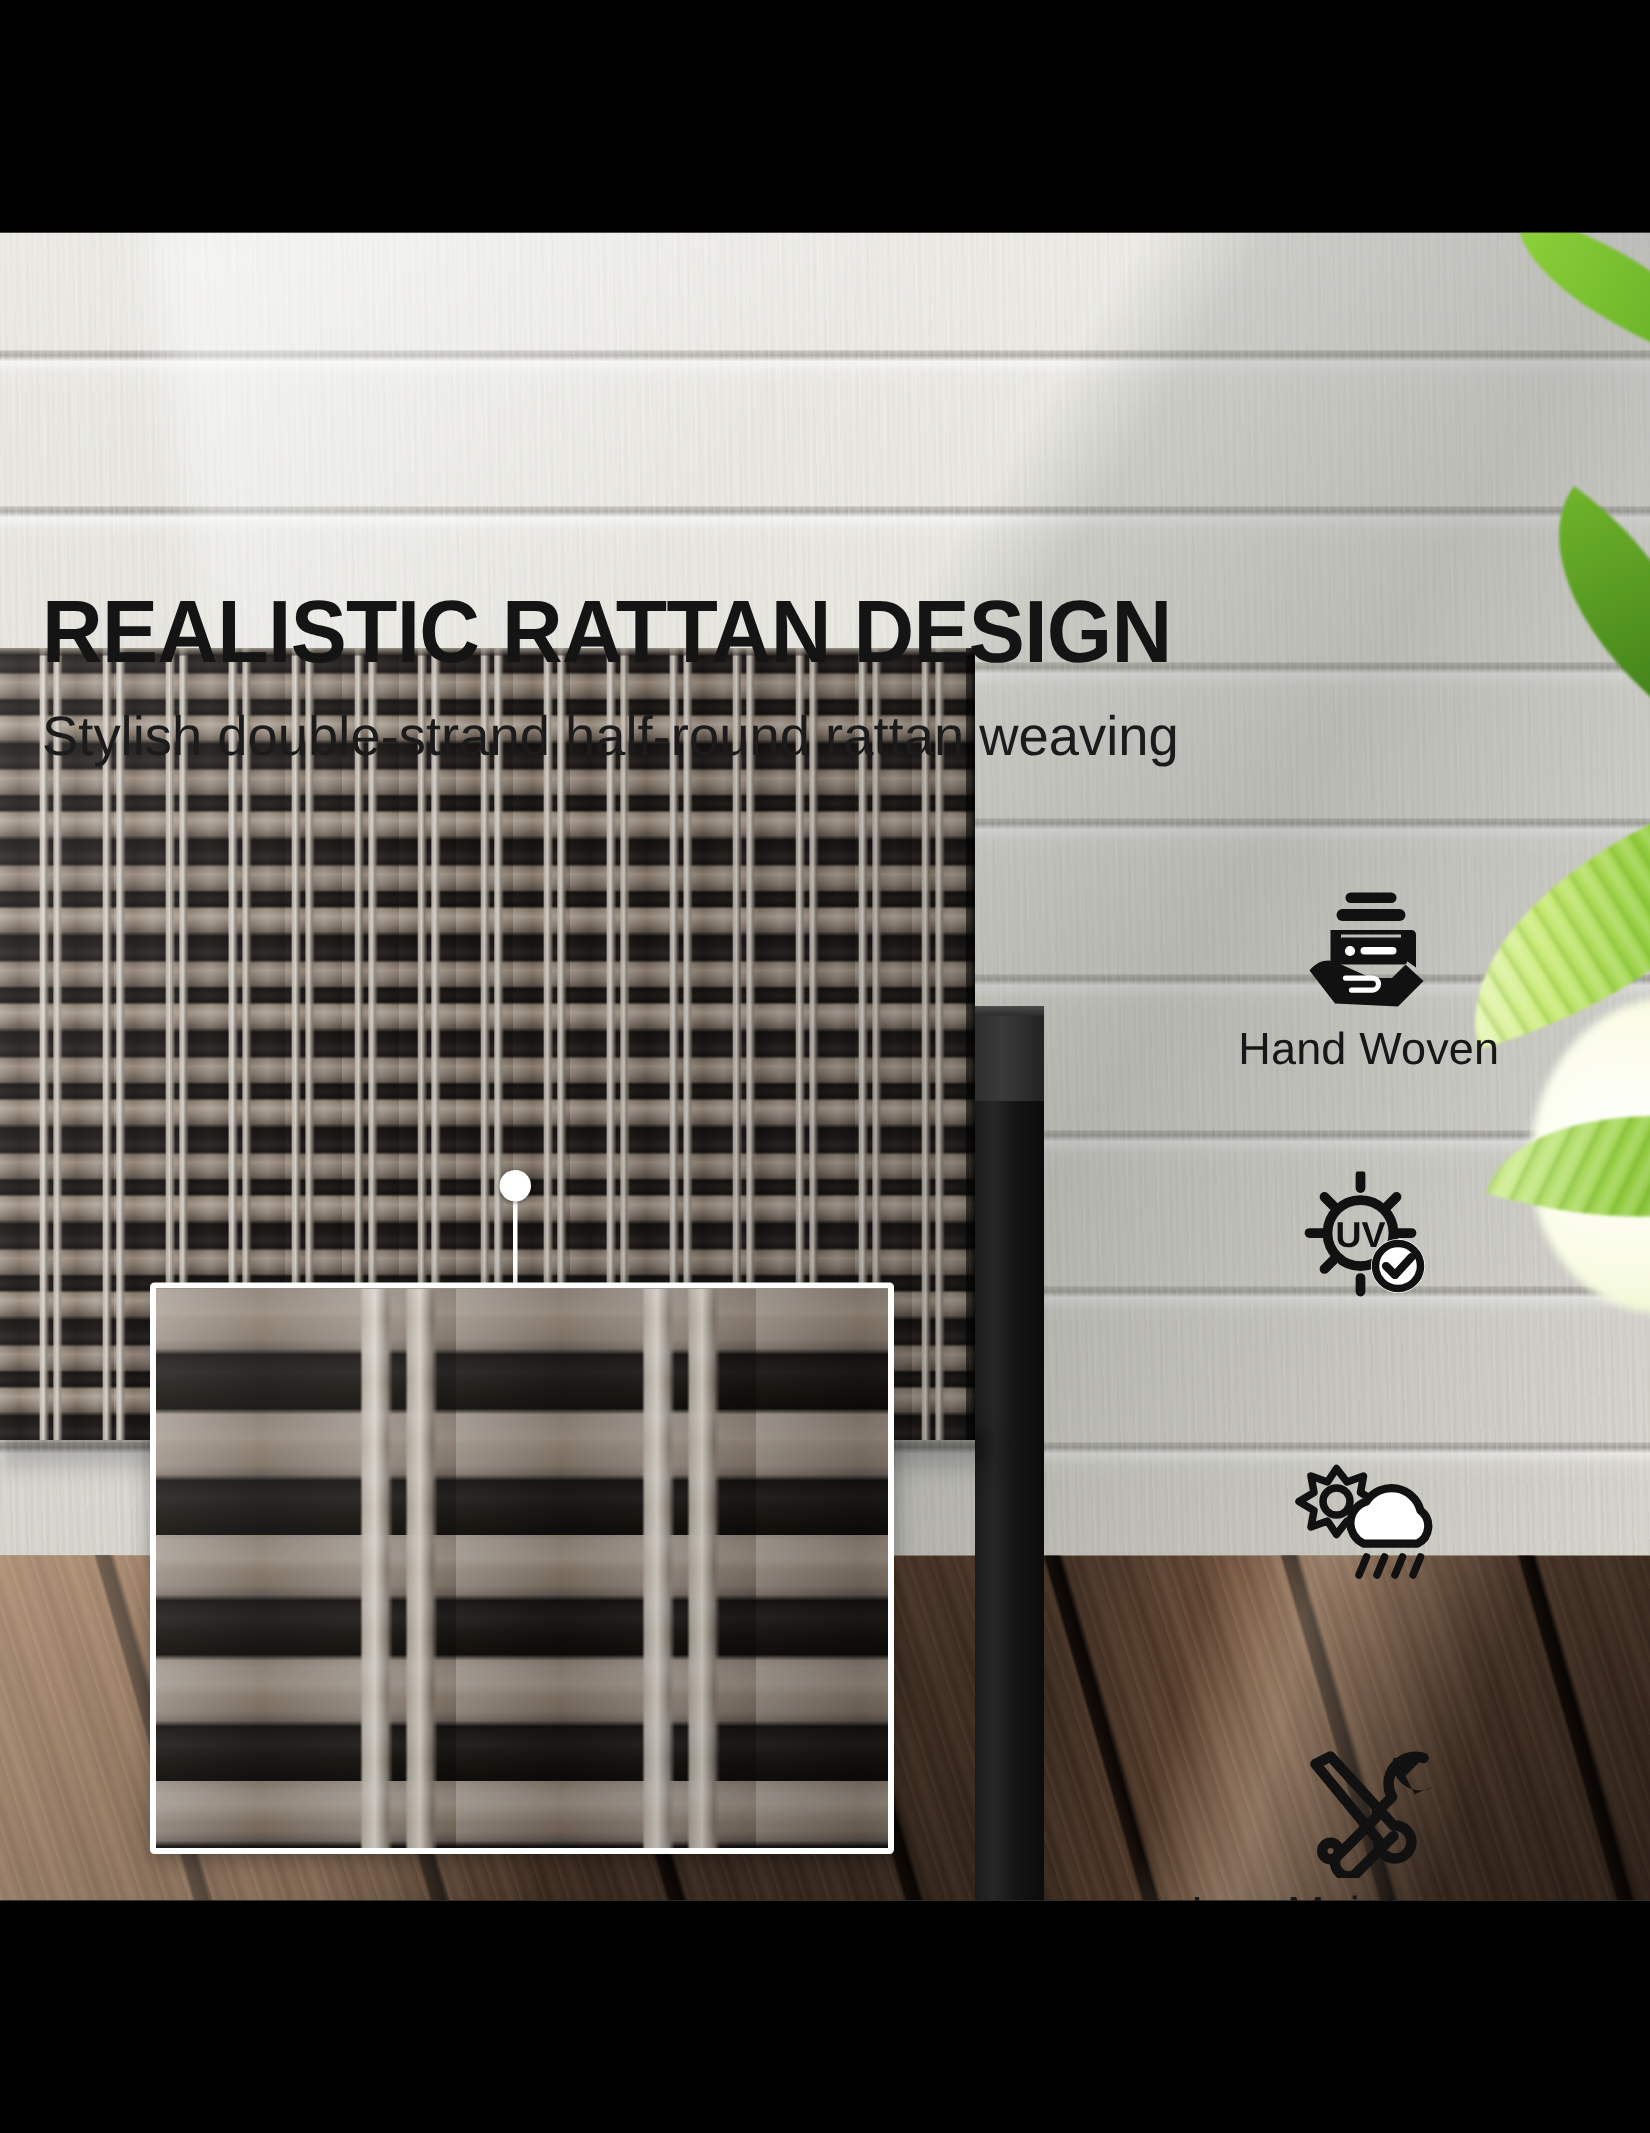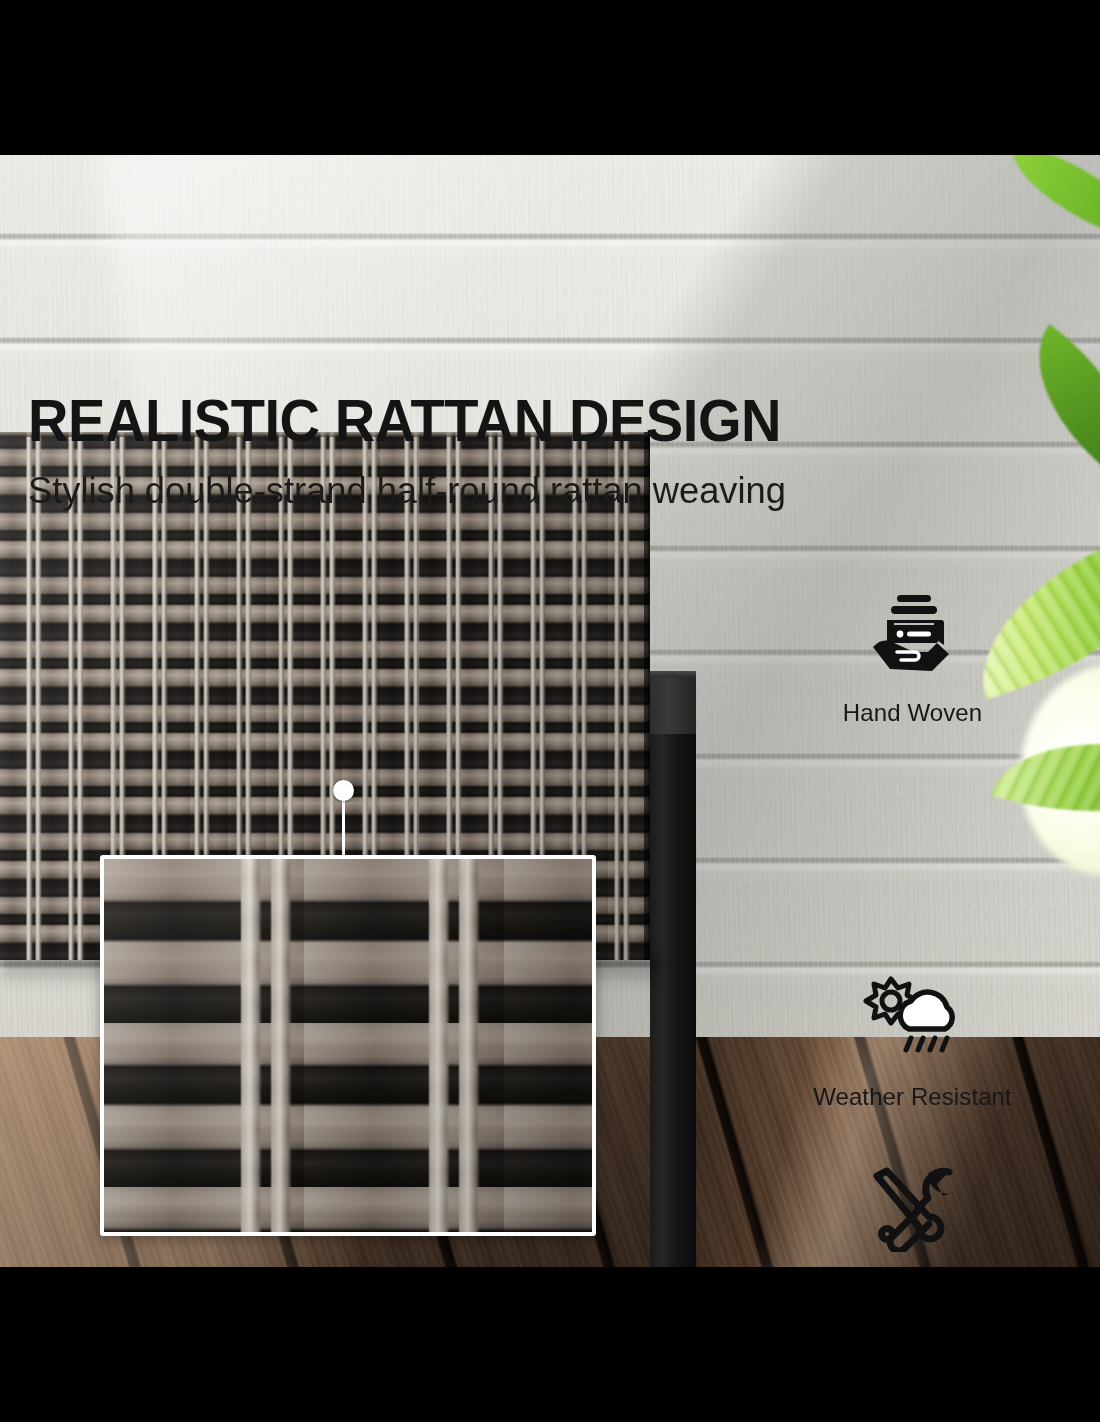--- a/index.html
+++ b/index.html
@@ -173,21 +173,21 @@
     letter-spacing:-0.5px;color:#141414;white-space:nowrap;font-stretch:condensed;
     transform:scaleX(0.95);transform-origin:left center;}
   .h2{position:absolute;left:28px;top:315px;font-size:37px;font-weight:400;
     color:#1b1b1b;white-space:nowrap;transform:scaleX(0.98);transform-origin:left center;}
 
   
   .features{position:absolute;left:740px;top:430px;width:345px;}
   .feature{position:relative;height:192px;display:flex;flex-direction:column;
     align-items:center;justify-content:flex-start;}
   .feature .ficon{height:96px;display:flex;align-items:center;justify-content:center;}
-  .feature .flabel{margin-top:18px;font-size:24px;font-weight:500;color:#171717;
+  .feature .flabel{margin-top:2px;font-size:30px;font-weight:500;color:#171717;
     white-space:nowrap;letter-spacing:0.1px;}
 
   
   .bar{position:absolute;left:0;width:1100px;background:#000;}
   .bar-top{top:0;height:155px;}
   .bar-bottom{top:1267px;height:155px;}
 </style>
 </head>
 <body>
 
@@ -253,37 +253,55 @@
             <circle cx="33" cy="43" r="3.4" fill="#fff"></circle>
             <rect x="40" y="40.4" width="24" height="5" rx="2.5" fill="#fff"></rect>
             <path d="M6 56 c6 -7 13 -8 19 -5 l22 10 h14 l9 -9 12 11 -17 17 -42 -2 z" fill="#111"></path>
             <path d="M30 61 l18 0 a4 4 0 0 1 0 8 l-14 0" stroke="#fff" stroke-width="3.5" fill="none" stroke-linecap="round"></path>
           </svg>
         </div>
         <div class="flabel">Hand Woven</div>
       </div>
 
       <div class="feature">
+        <div class="ficon">
+          <svg width="92" height="88" viewBox="0 0 92 88" fill="none">
+            <g stroke="#111" stroke-width="6.5" stroke-linecap="round">
+              <line x1="40" y1="2" x2="40" y2="11"></line>
+              <line x1="40" y1="71" x2="40" y2="80"></line>
+              <line x1="6" y1="41" x2="15" y2="41"></line>
+              <line x1="65" y1="41" x2="74" y2="41"></line>
+              <line x1="16" y1="17" x2="22" y2="23"></line>
+              <line x1="58" y1="59" x2="64" y2="65"></line>
+              <line x1="64" y1="17" x2="58" y2="23"></line>
+              <line x1="22" y1="59" x2="16" y2="65"></line>
+            </g>
+            <circle cx="40" cy="41" r="22" stroke="#111" stroke-width="6.5" fill="none"></circle>
+            <text x="40" y="50" font-family="Liberation Sans, sans-serif" font-size="24" font-weight="700" fill="#111" text-anchor="middle">UV</text>
+            <circle cx="65" cy="63" r="18" fill="#fff"></circle>
+            <circle cx="65" cy="63" r="15" stroke="#111" stroke-width="5" fill="none"></circle>
+            <path d="M57 63 l6 6 11 -12" stroke="#111" stroke-width="5.5" fill="none" stroke-linecap="round" stroke-linejoin="round"></path>
+          </svg>
+        </div>
       </div>
 
       <div class="feature">
         <div class="ficon">
           <svg width="104" height="86" viewBox="0 0 104 86" fill="none">
             <path d="M30 5 l7 9 11 -4 -2 11 10 6 -10 6 2 11 -11 -4 -7 9 -6 -9 -11 4 2 -11 -10 -6 10 -6 -2 -11 11 4 z" stroke="#111" stroke-width="5" fill="none" stroke-linejoin="round"></path>
             <circle cx="30" cy="27" r="9" stroke="#111" stroke-width="5" fill="none"></circle>
             <path d="M48 55 a15 15 0 0 1 2 -28 a20 20 0 0 1 36 6 a13 13 0 0 1 -2 22 z" stroke="#111" stroke-width="5.5" fill="#fff" stroke-linejoin="round"></path>
             <g stroke="#111" stroke-width="5" stroke-linecap="round">
               <line x1="50" y1="64" x2="45" y2="76"></line>
               <line x1="62" y1="64" x2="57" y2="76"></line>
               <line x1="74" y1="64" x2="69" y2="76"></line>
               <line x1="86" y1="64" x2="81" y2="76"></line>
             </g>
           </svg>
         </div>
-        <div class="flabel">Weather Resistant</div>
       </div>
 
       <div class="feature">
         <div class="ficon">
           <svg width="96" height="86" viewBox="0 0 96 86" fill="none">
             <g stroke="#111" stroke-width="7" stroke-linecap="round" stroke-linejoin="round" fill="none">
               <path d="M12 10 l10 -5 42 46 a11 11 0 1 1 -10 10 z"></path>
               <circle cx="22" cy="68" r="5.5"></circle>
               <path d="M84 6 a18 18 0 0 0 -21 26 l-10 10"></path>
               <path d="M84 6 l-12 12 6 12 13 -5 a18 18 0 0 1 -27 -19 z" fill="#111" stroke="none"></path>

